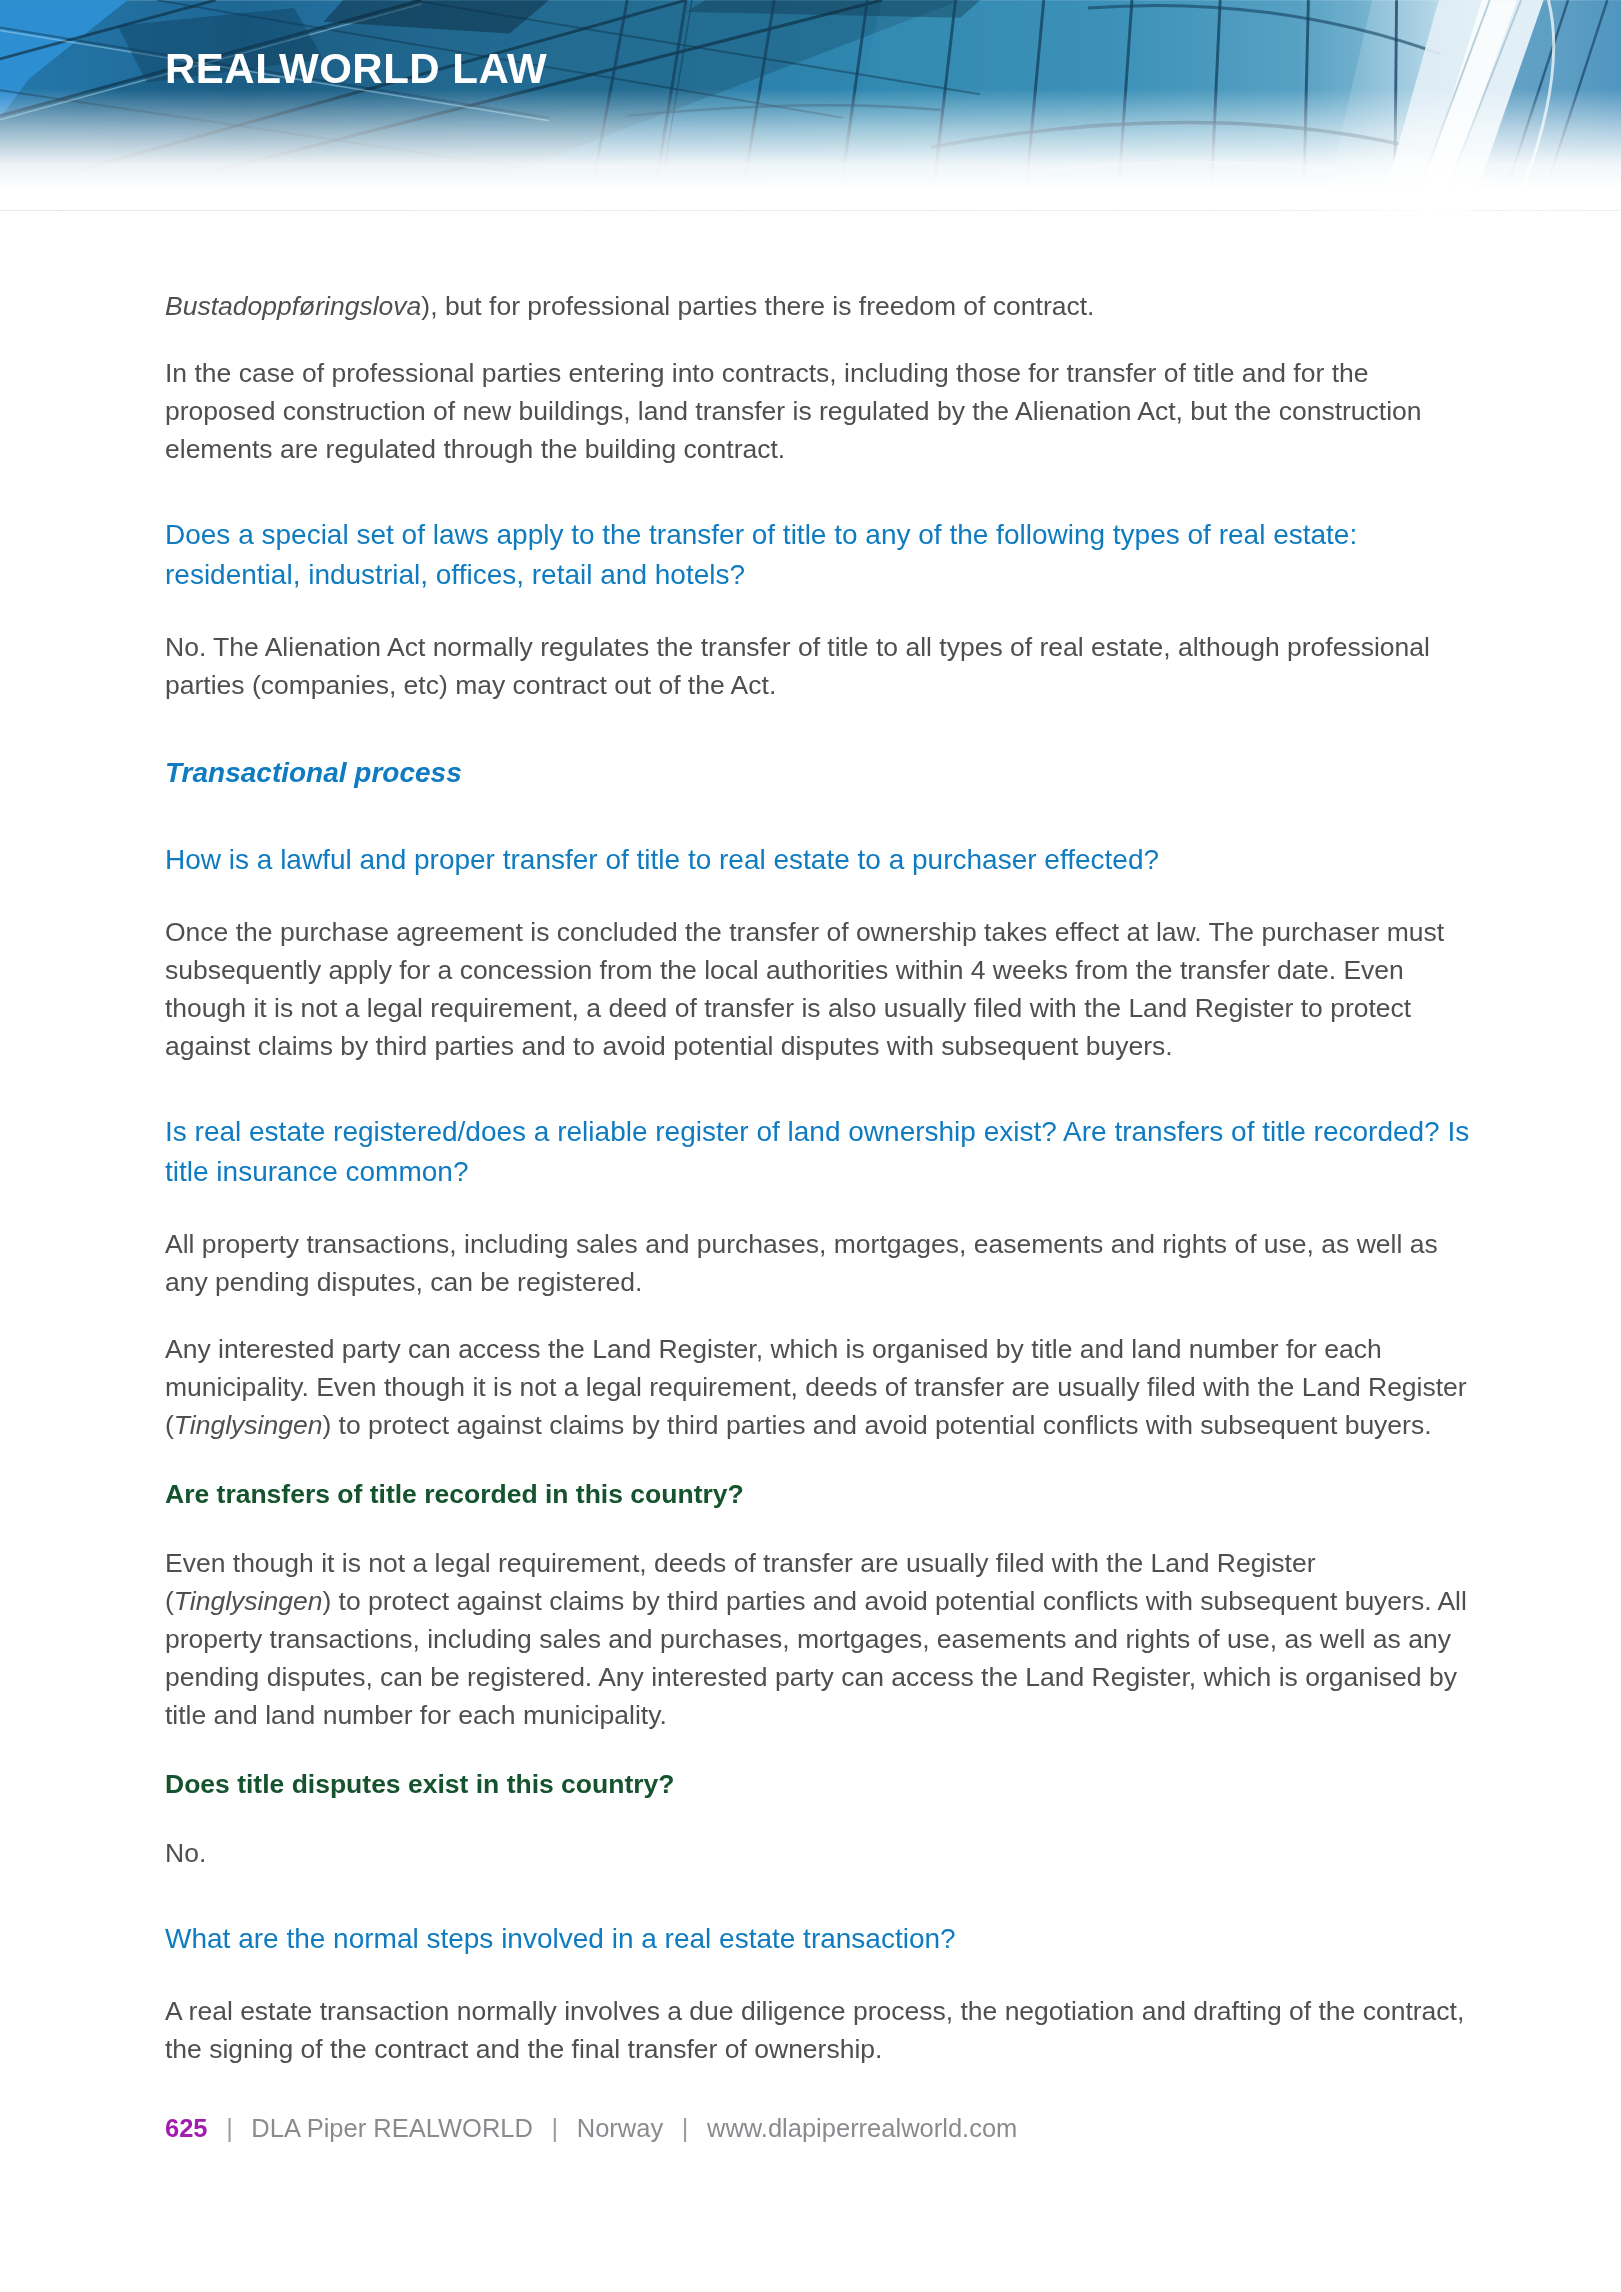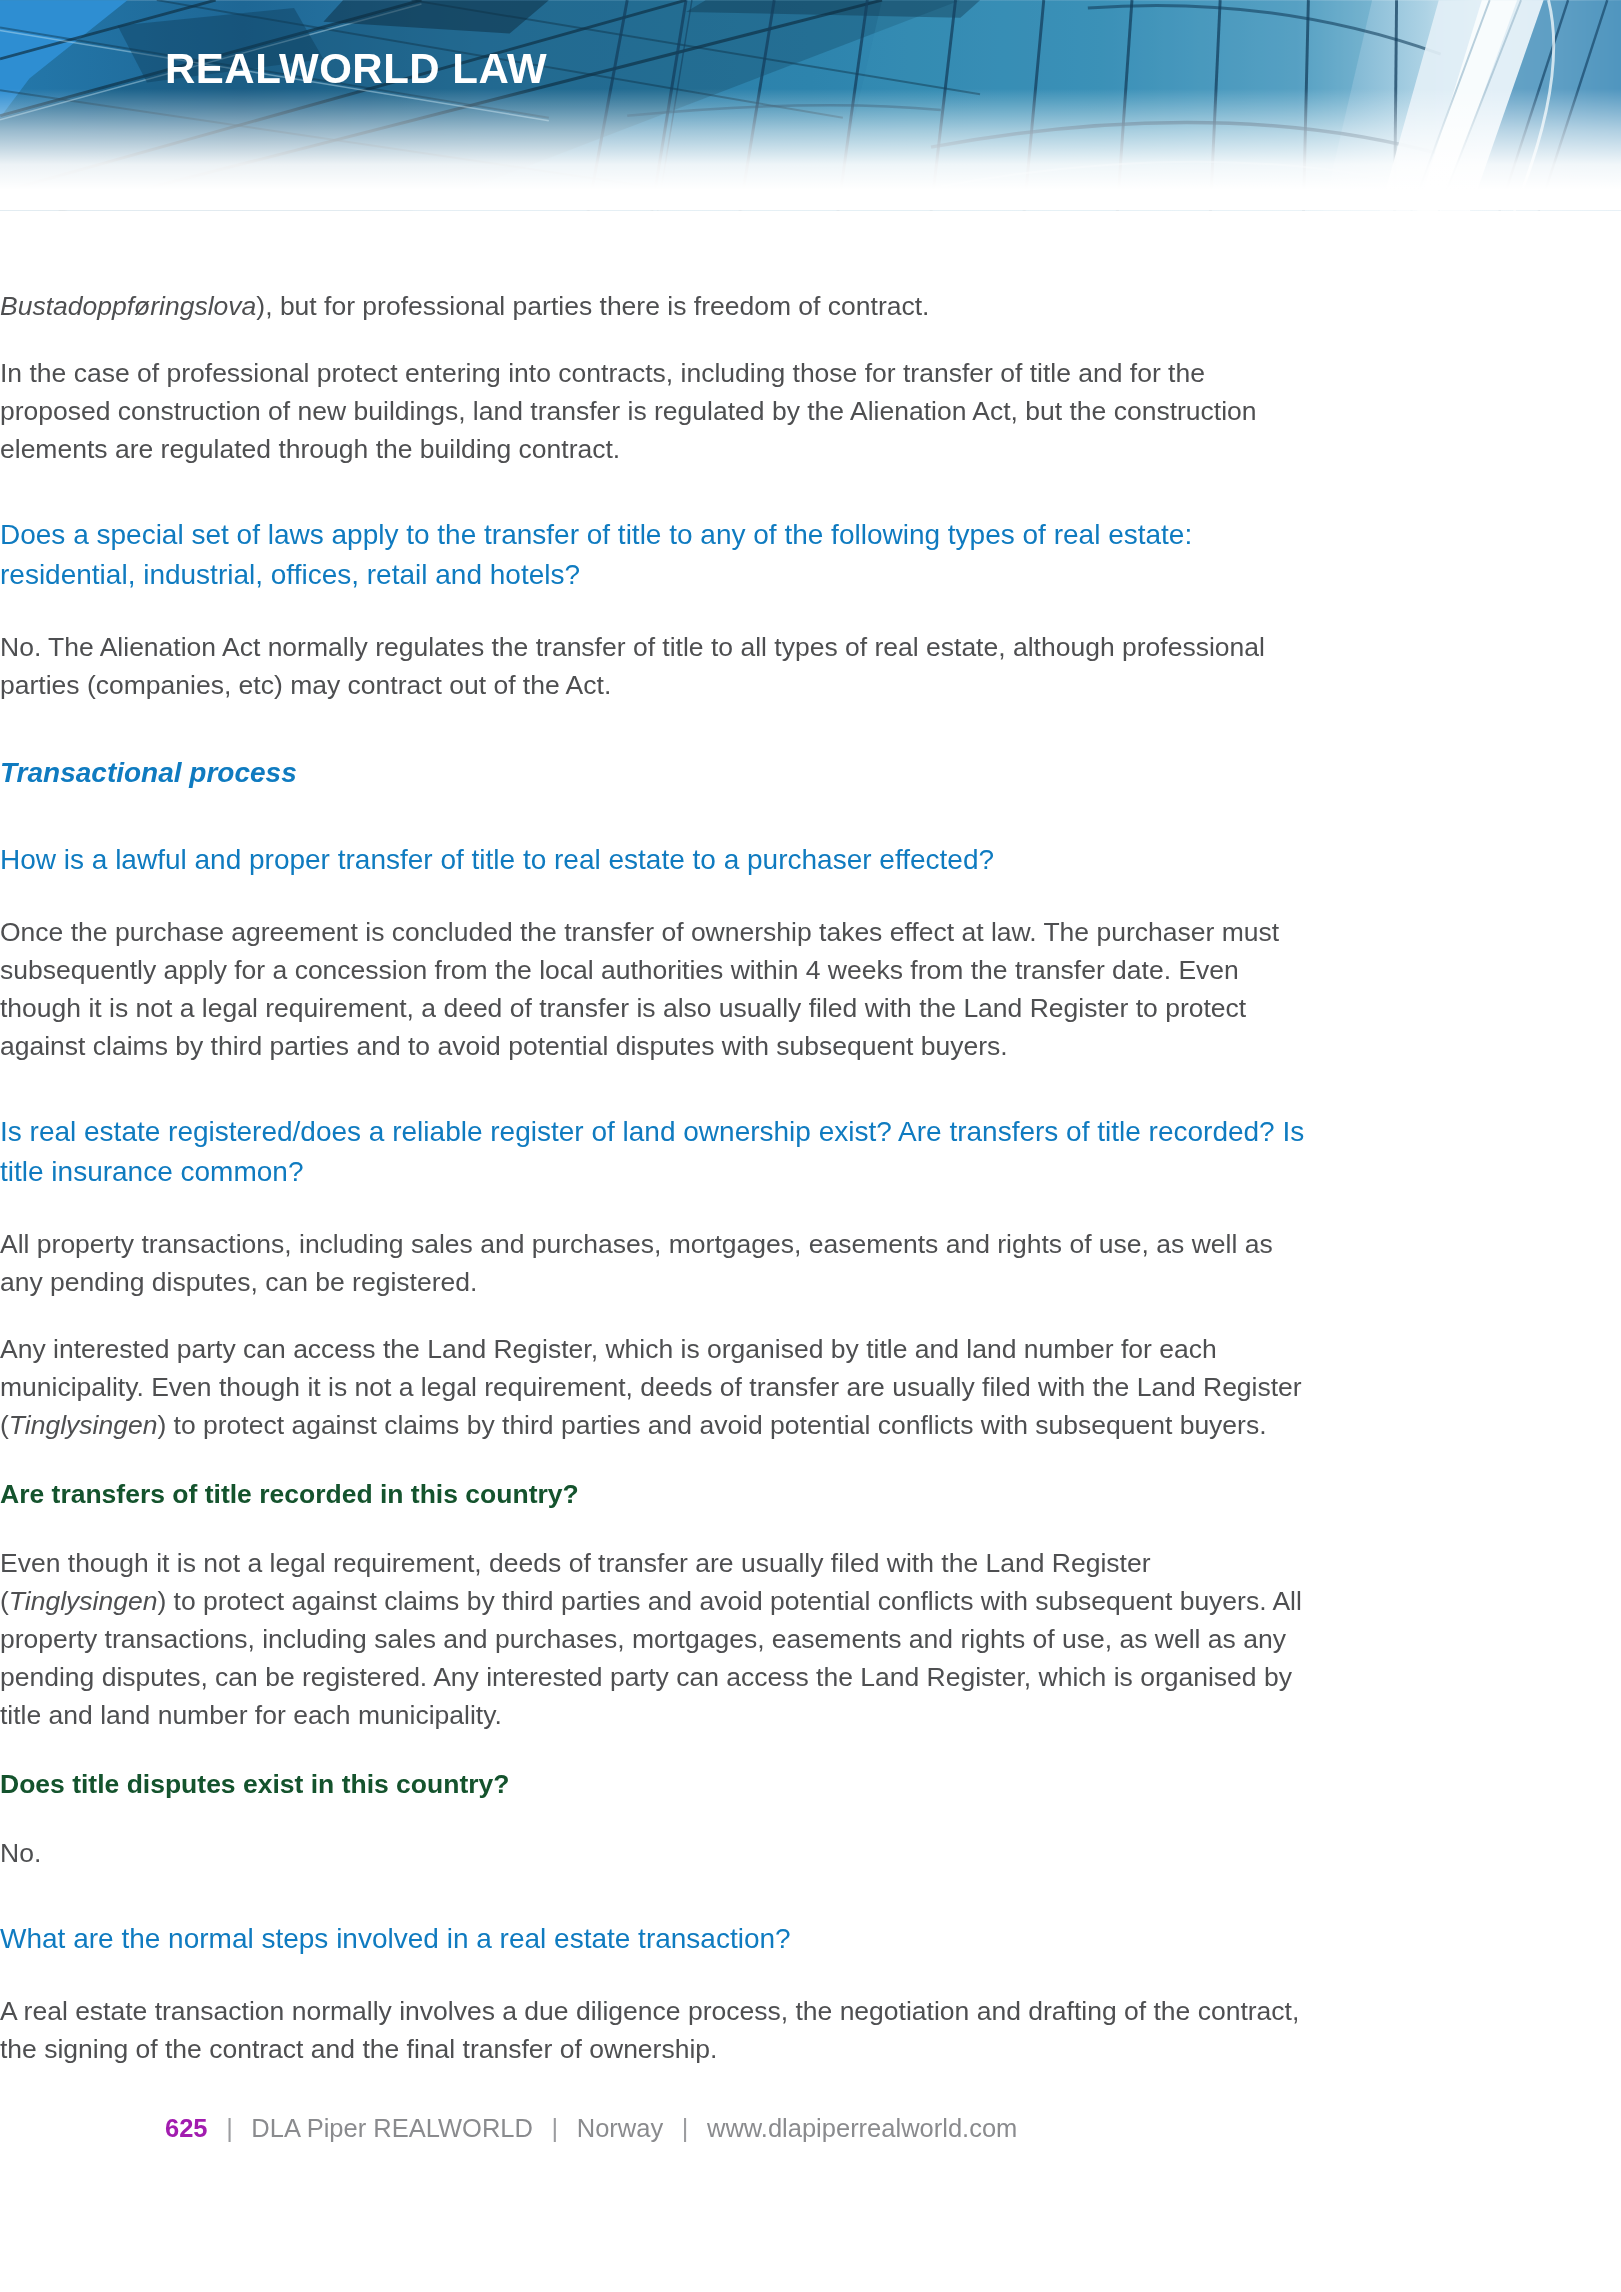--- a/index.html
+++ b/index.html
@@ -24,20 +24,21 @@
     left:165px; top:45px;
     font-size:42px;
     font-weight:bold;
     letter-spacing:0.5px;
     color:#ffffff;
   }
 
   
   .main {
     width:1306px;
+    margin-left:165px;
     padding-top:22.5px;
     font-size:26.5px;
     line-height:38px;
   }
   .body-p { margin:0 0 29px 0; }
   .body-p em { font-style:italic; }
 
   .h-blue {
     color:#0f7bc0;
     font-size:28px;
@@ -156,21 +157,21 @@
 
     <rect x="0" y="0" width="1654" height="215" fill="url(#fade)"></rect>
   </svg>
   <div class="header-title">REALWORLD LAW</div>
 </div>
 
 <div class="main">
 
   <p class="body-p"><em>Bustadoppføringslova</em><span>), but for professional parties there is freedom of contract.</span></p>
 
-  <p class="body-p">In the case of professional protect entering into contracts, including those for transfer of title and for the proposed construction of new buildings, land transfer is regulated by the Alienation Act, but the construction elements are regulated through the building contract.</p>
+  <p class="body-p">In the case of professional parties entering into contracts, including those for transfer of title and for the proposed construction of new buildings, land transfer is regulated by the Alienation Act, but the construction elements are regulated through the building contract.</p>
 
   <h2 class="h-blue">Does a special set of laws apply to the transfer of title to any of the following types of real estate: residential, industrial, offices, retail and hotels?</h2>
 
   <p class="body-p">No. The Alienation Act normally regulates the transfer of title to all types of real estate, although professional parties (companies, etc) may contract out of the Act.</p>
 
   <h1 class="h-section">Transactional process</h1>
 
   <h2 class="h-blue">How is a lawful and proper transfer of title to real estate to a purchaser effected?</h2>
 
   <p class="body-p">Once the purchase agreement is concluded the transfer of ownership takes effect at law. The purchaser must subsequently apply for a concession from the local authorities within 4 weeks from the transfer date. Even though it is not a legal requirement, a deed of transfer is also usually filed with the Land Register to protect against claims by third parties and to avoid potential disputes with subsequent buyers.</p>

